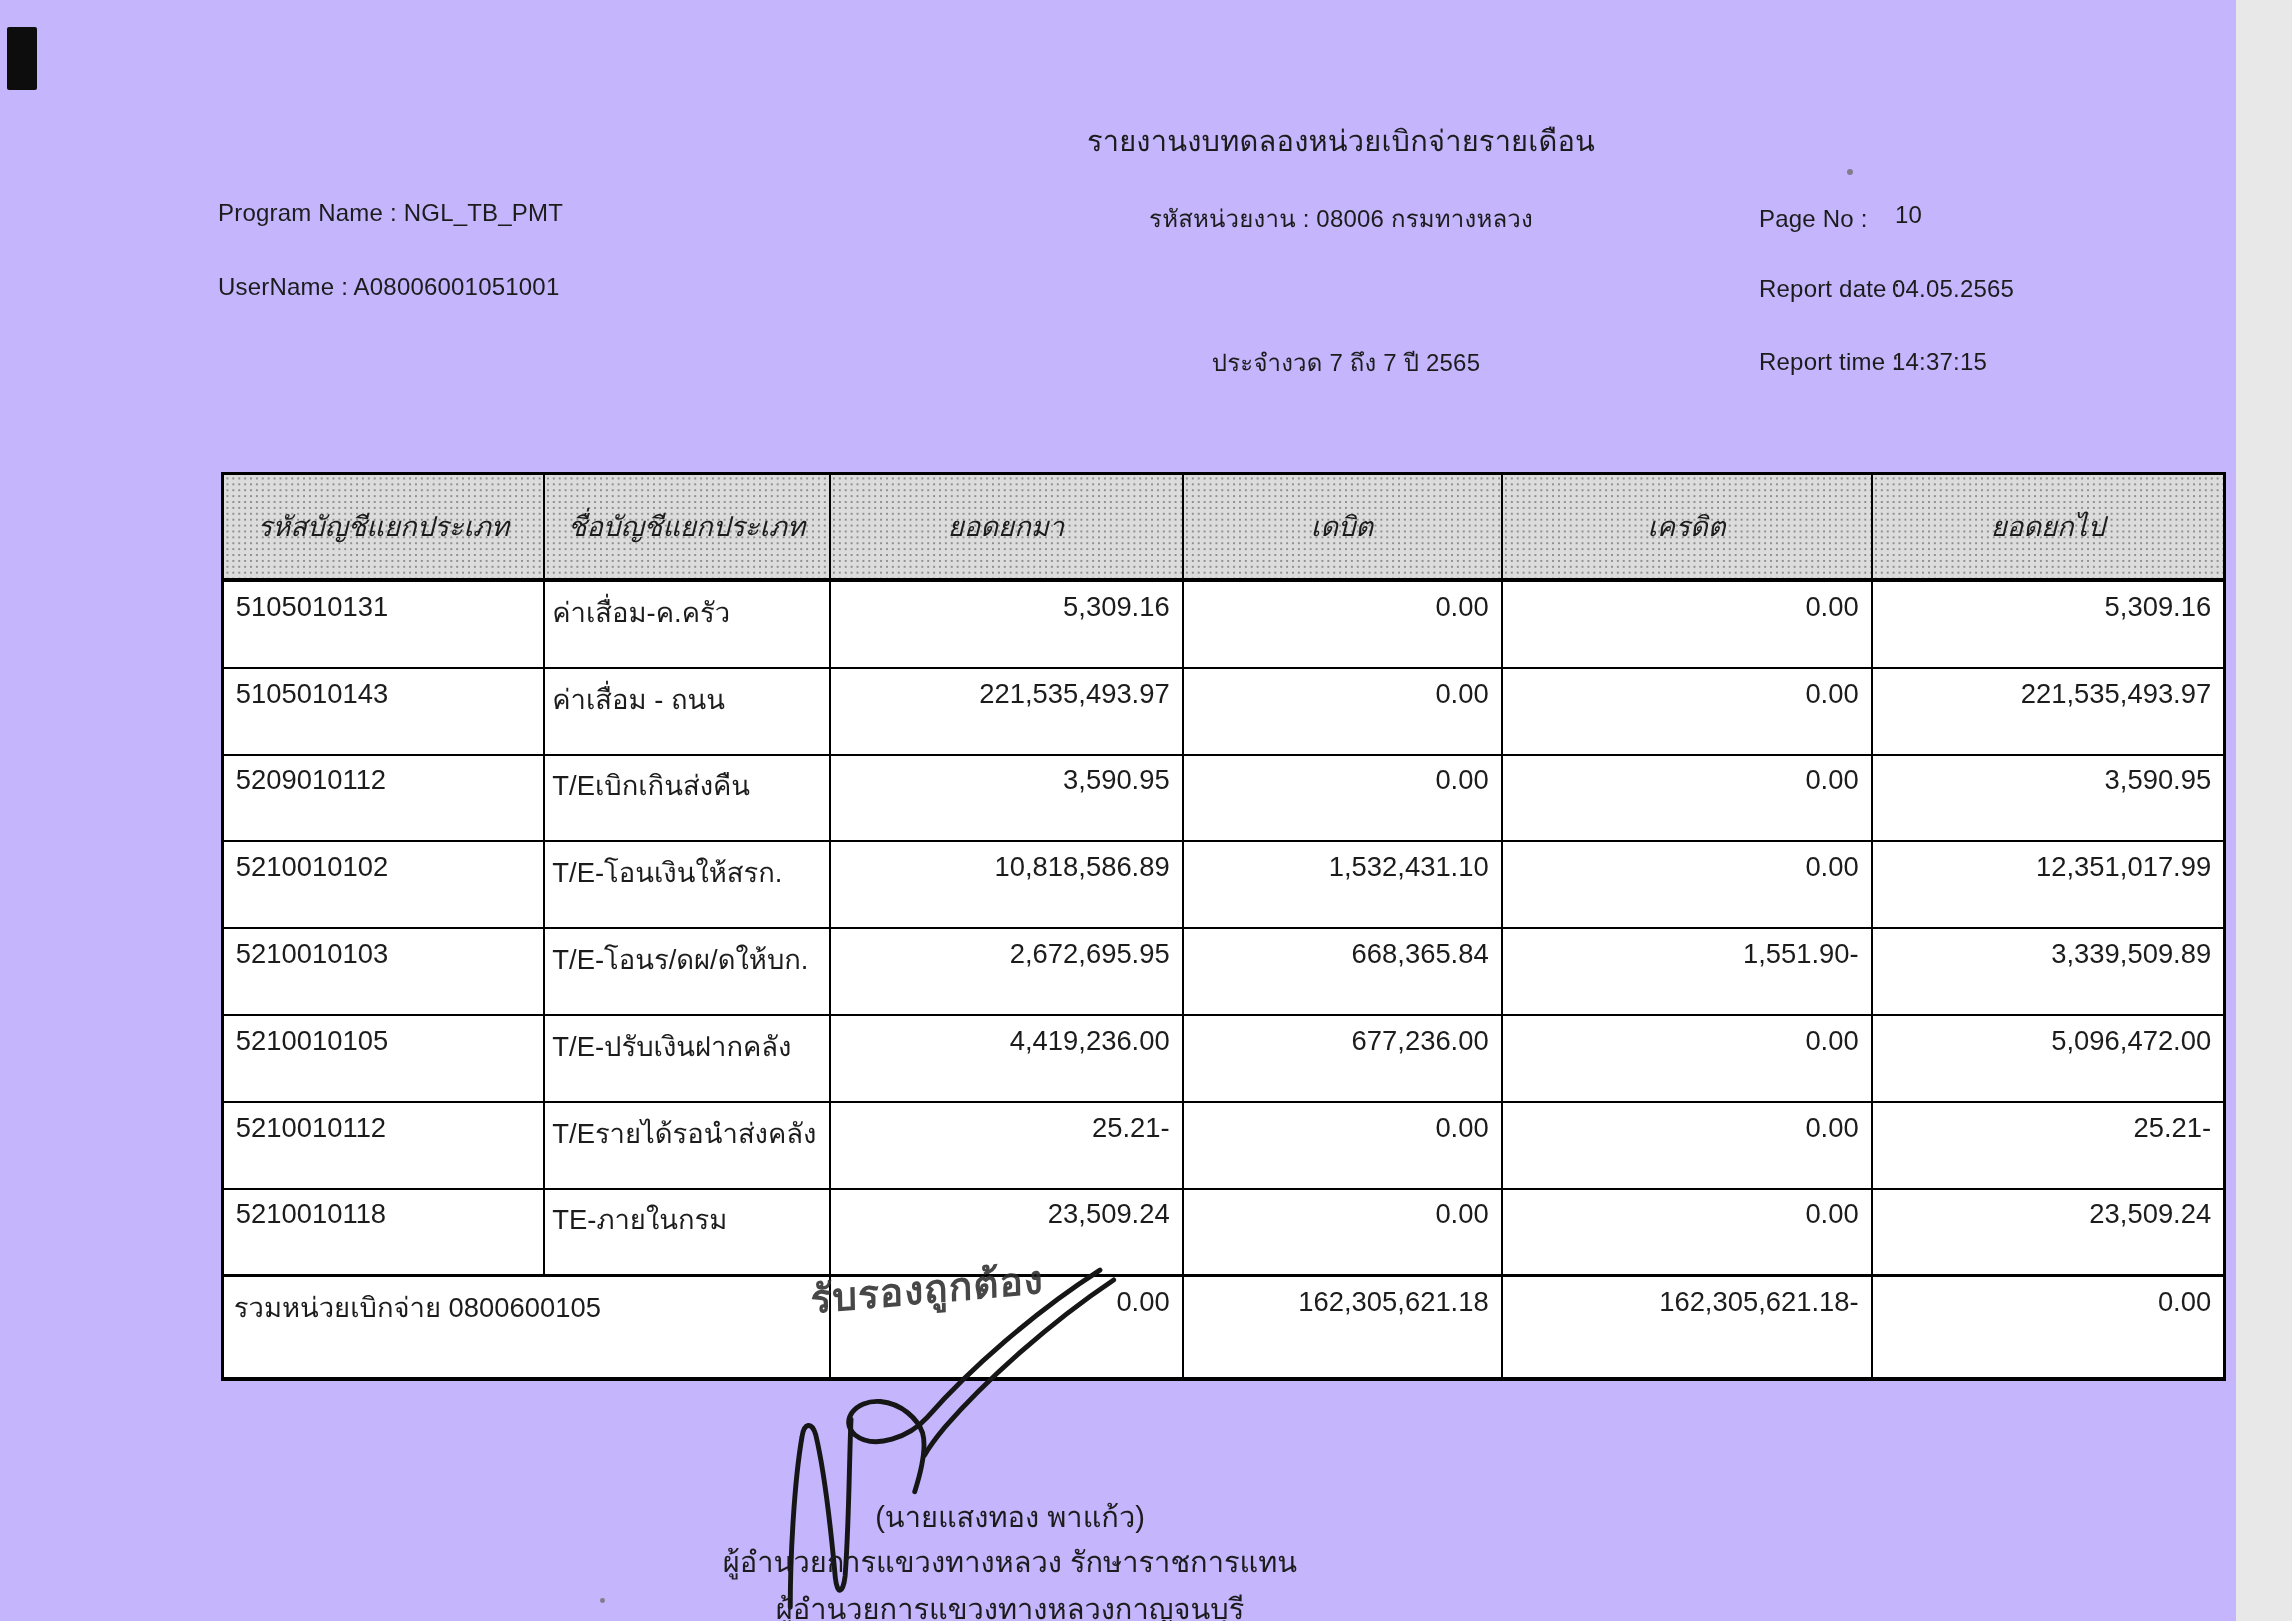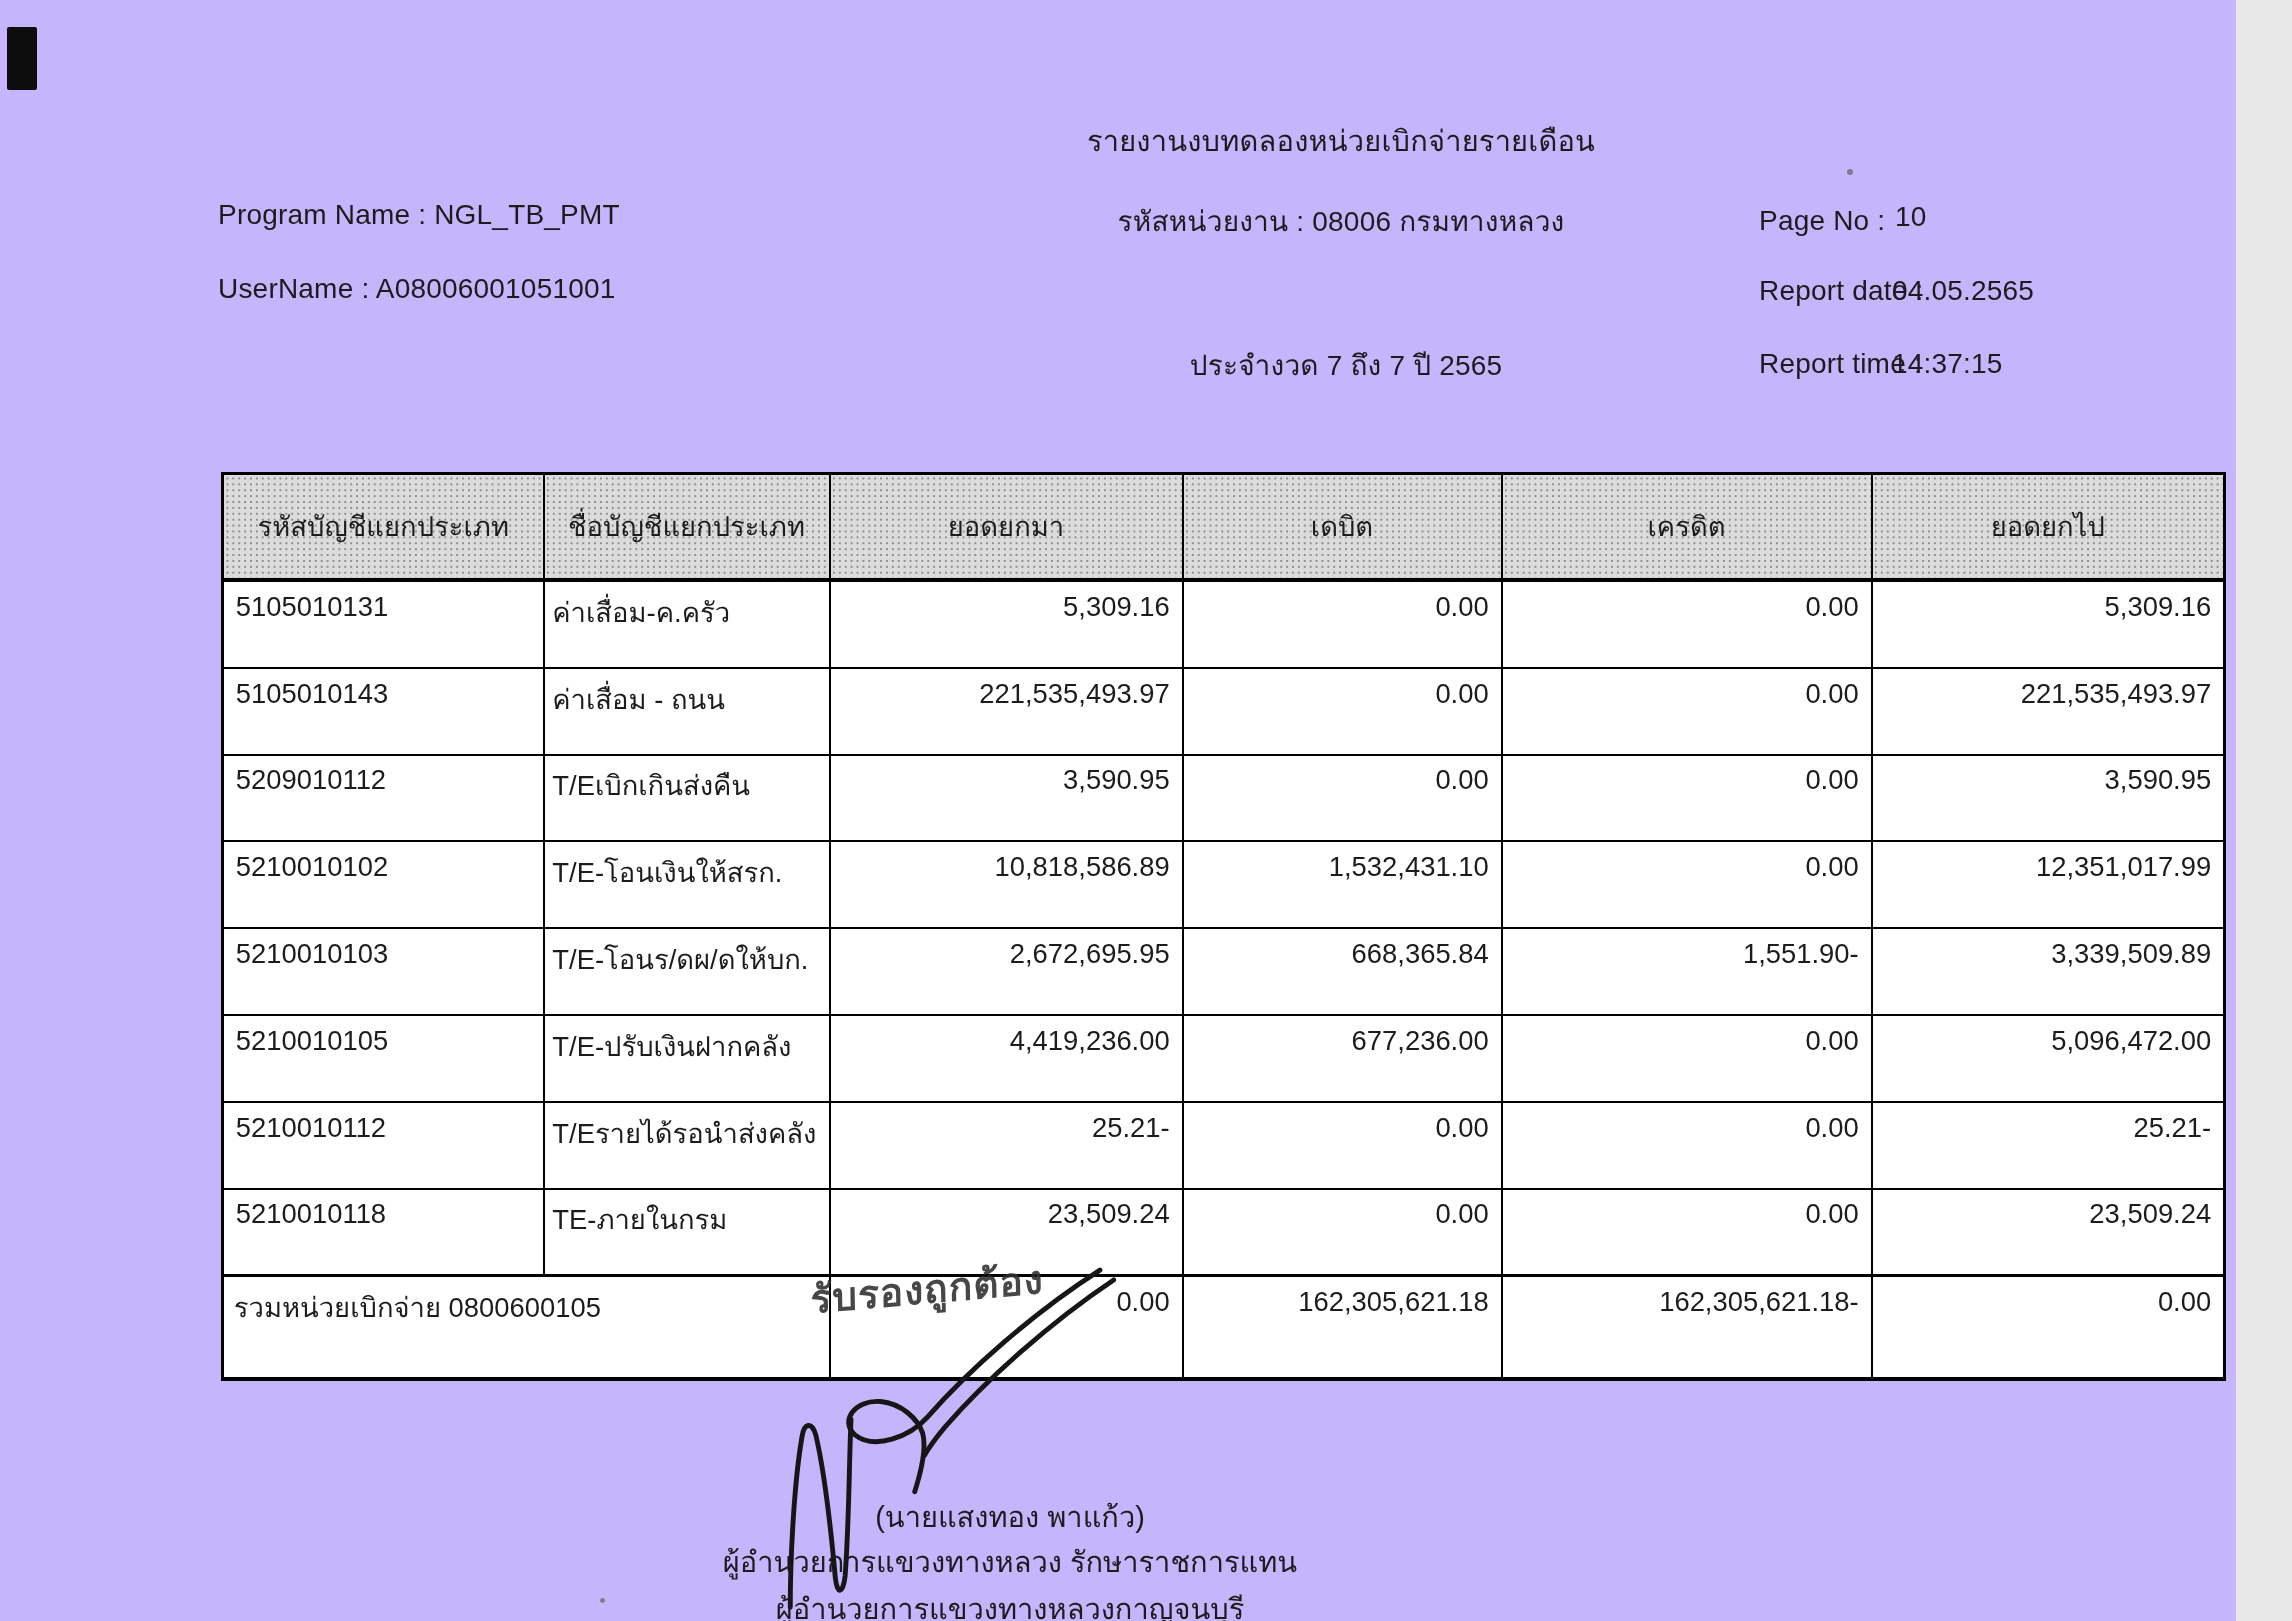--- a/index.html
+++ b/index.html
@@ -2,21 +2,21 @@
 <html><head>
 <meta charset="utf-8">
 <style>
   html,body { margin:0; padding:0; background:#e8e8e8; }
   .page {
     position:relative; width:2236px; height:1621px; background:#c4b5fd;
     font-family:"Liberation Sans","DejaVu Sans",sans-serif; color:#1c1c1c;
     overflow:hidden;
   }
   .abs { position:absolute; white-space:nowrap; }
-  .hline { font-size:28px; letter-spacing:0.2px; }
+  .hline { font-size:24px; letter-spacing:0.2px; }
   .centered { transform:translateX(-50%); }
   .title { font-size:29px; }
 
   
   .corner-mark { position:absolute; left:6.9px; top:26.5px; width:30px; height:63px; background:#0d0d0d; border-radius:2px; }
   .edge-dots { position:absolute; left:2270px; top:59px; height:1562px; width:0; border-left:2.9px dotted #8a8a8a; opacity:.75; }
   .speck { position:absolute; width:5.9px; height:5.9px; background:#6f6f6f; border-radius:50%; opacity:.8; }
 
   
   table.tb {
@@ -26,20 +26,21 @@
   }
   table.tb th, table.tb td { border:2.9px solid #000; overflow:hidden; }
   table.tb { border:3.9px solid #000; }
   table.tb th {
     height:101px; font-weight:normal; text-align:center; vertical-align:middle;
     background-color:#dcdcdc;
     background-image:radial-gradient(circle, #8f8f8f 0.9px, rgba(0,0,0,0) 1.1px);
     background-size:5.9px 5.9px;
     border-bottom-width:4.9px;
     font-size:27.4px;
+    font-style:italic;
   }
   table.tb td { height:75px; vertical-align:top; padding-top:8.8px; background:#fff; }
   td.code { padding-left:11.8px; }
   td.name { padding-left:7.8px; }
   td.num  { text-align:right; padding-right:11.8px; }
   tr.total-row td { height:90px; border-top:3.9px solid #000; border-bottom:4.9px solid #000; }
   td.total-label { padding-left:9.8px; }
 
   
   .stamp {

